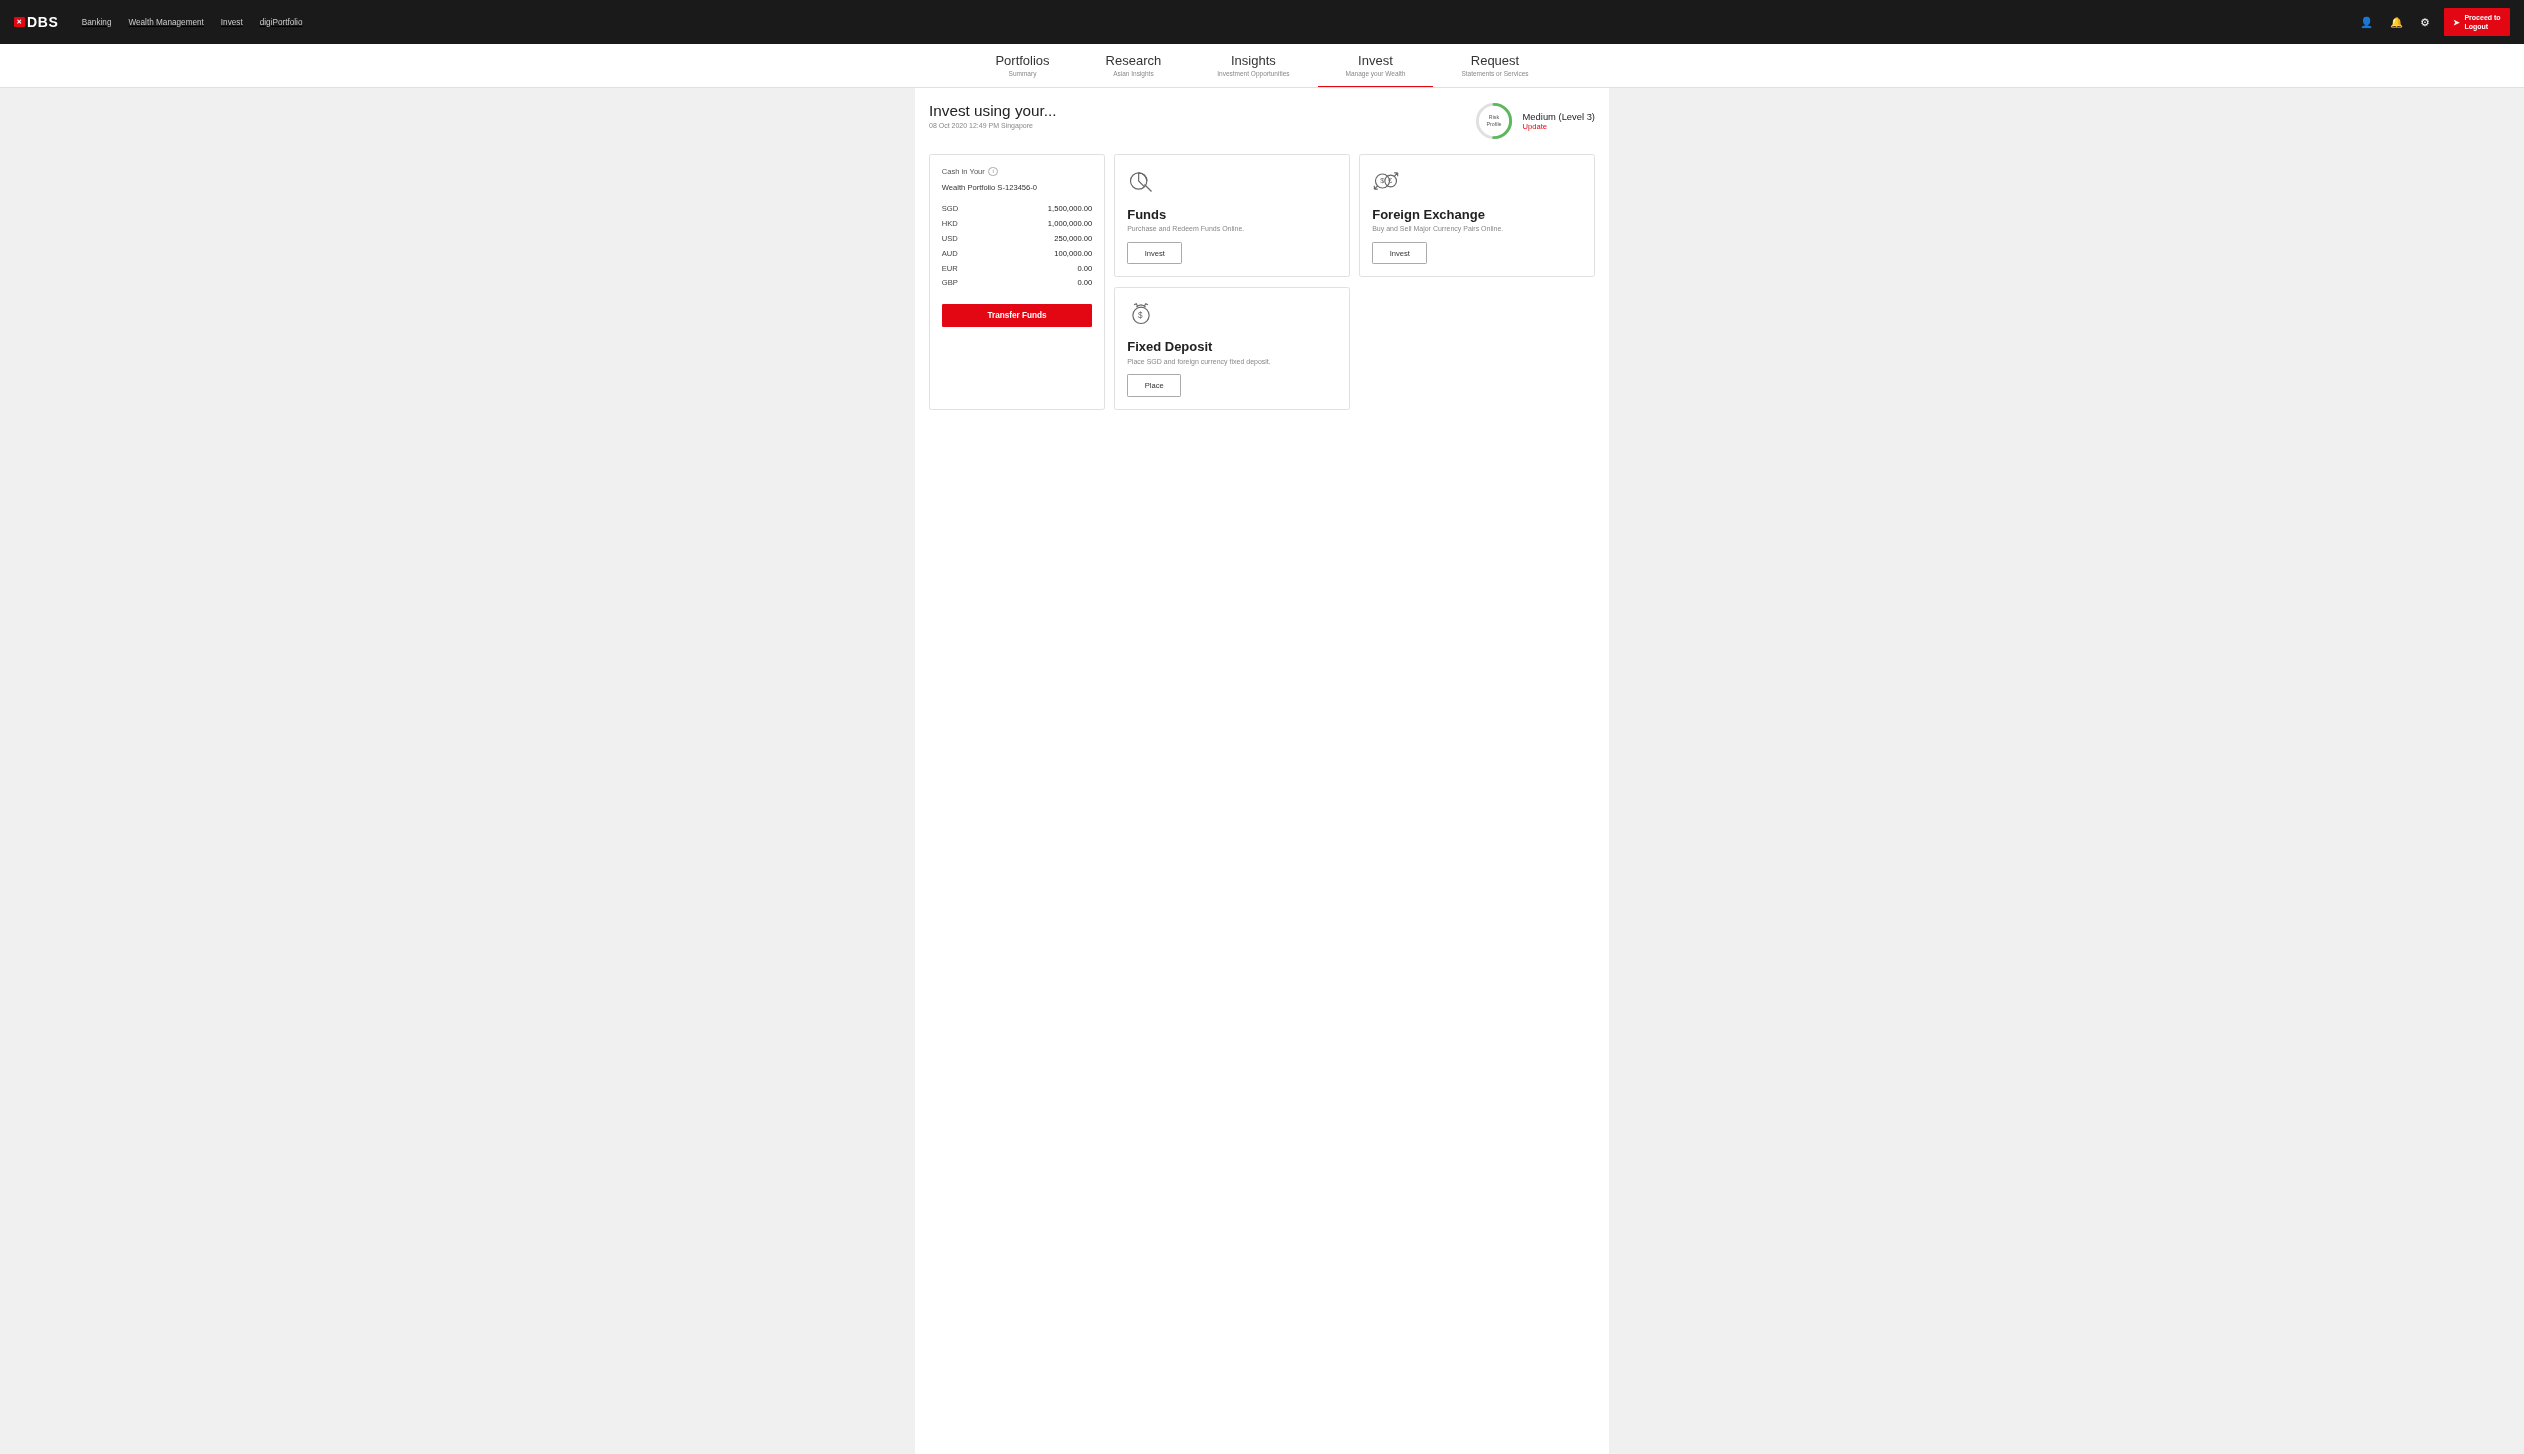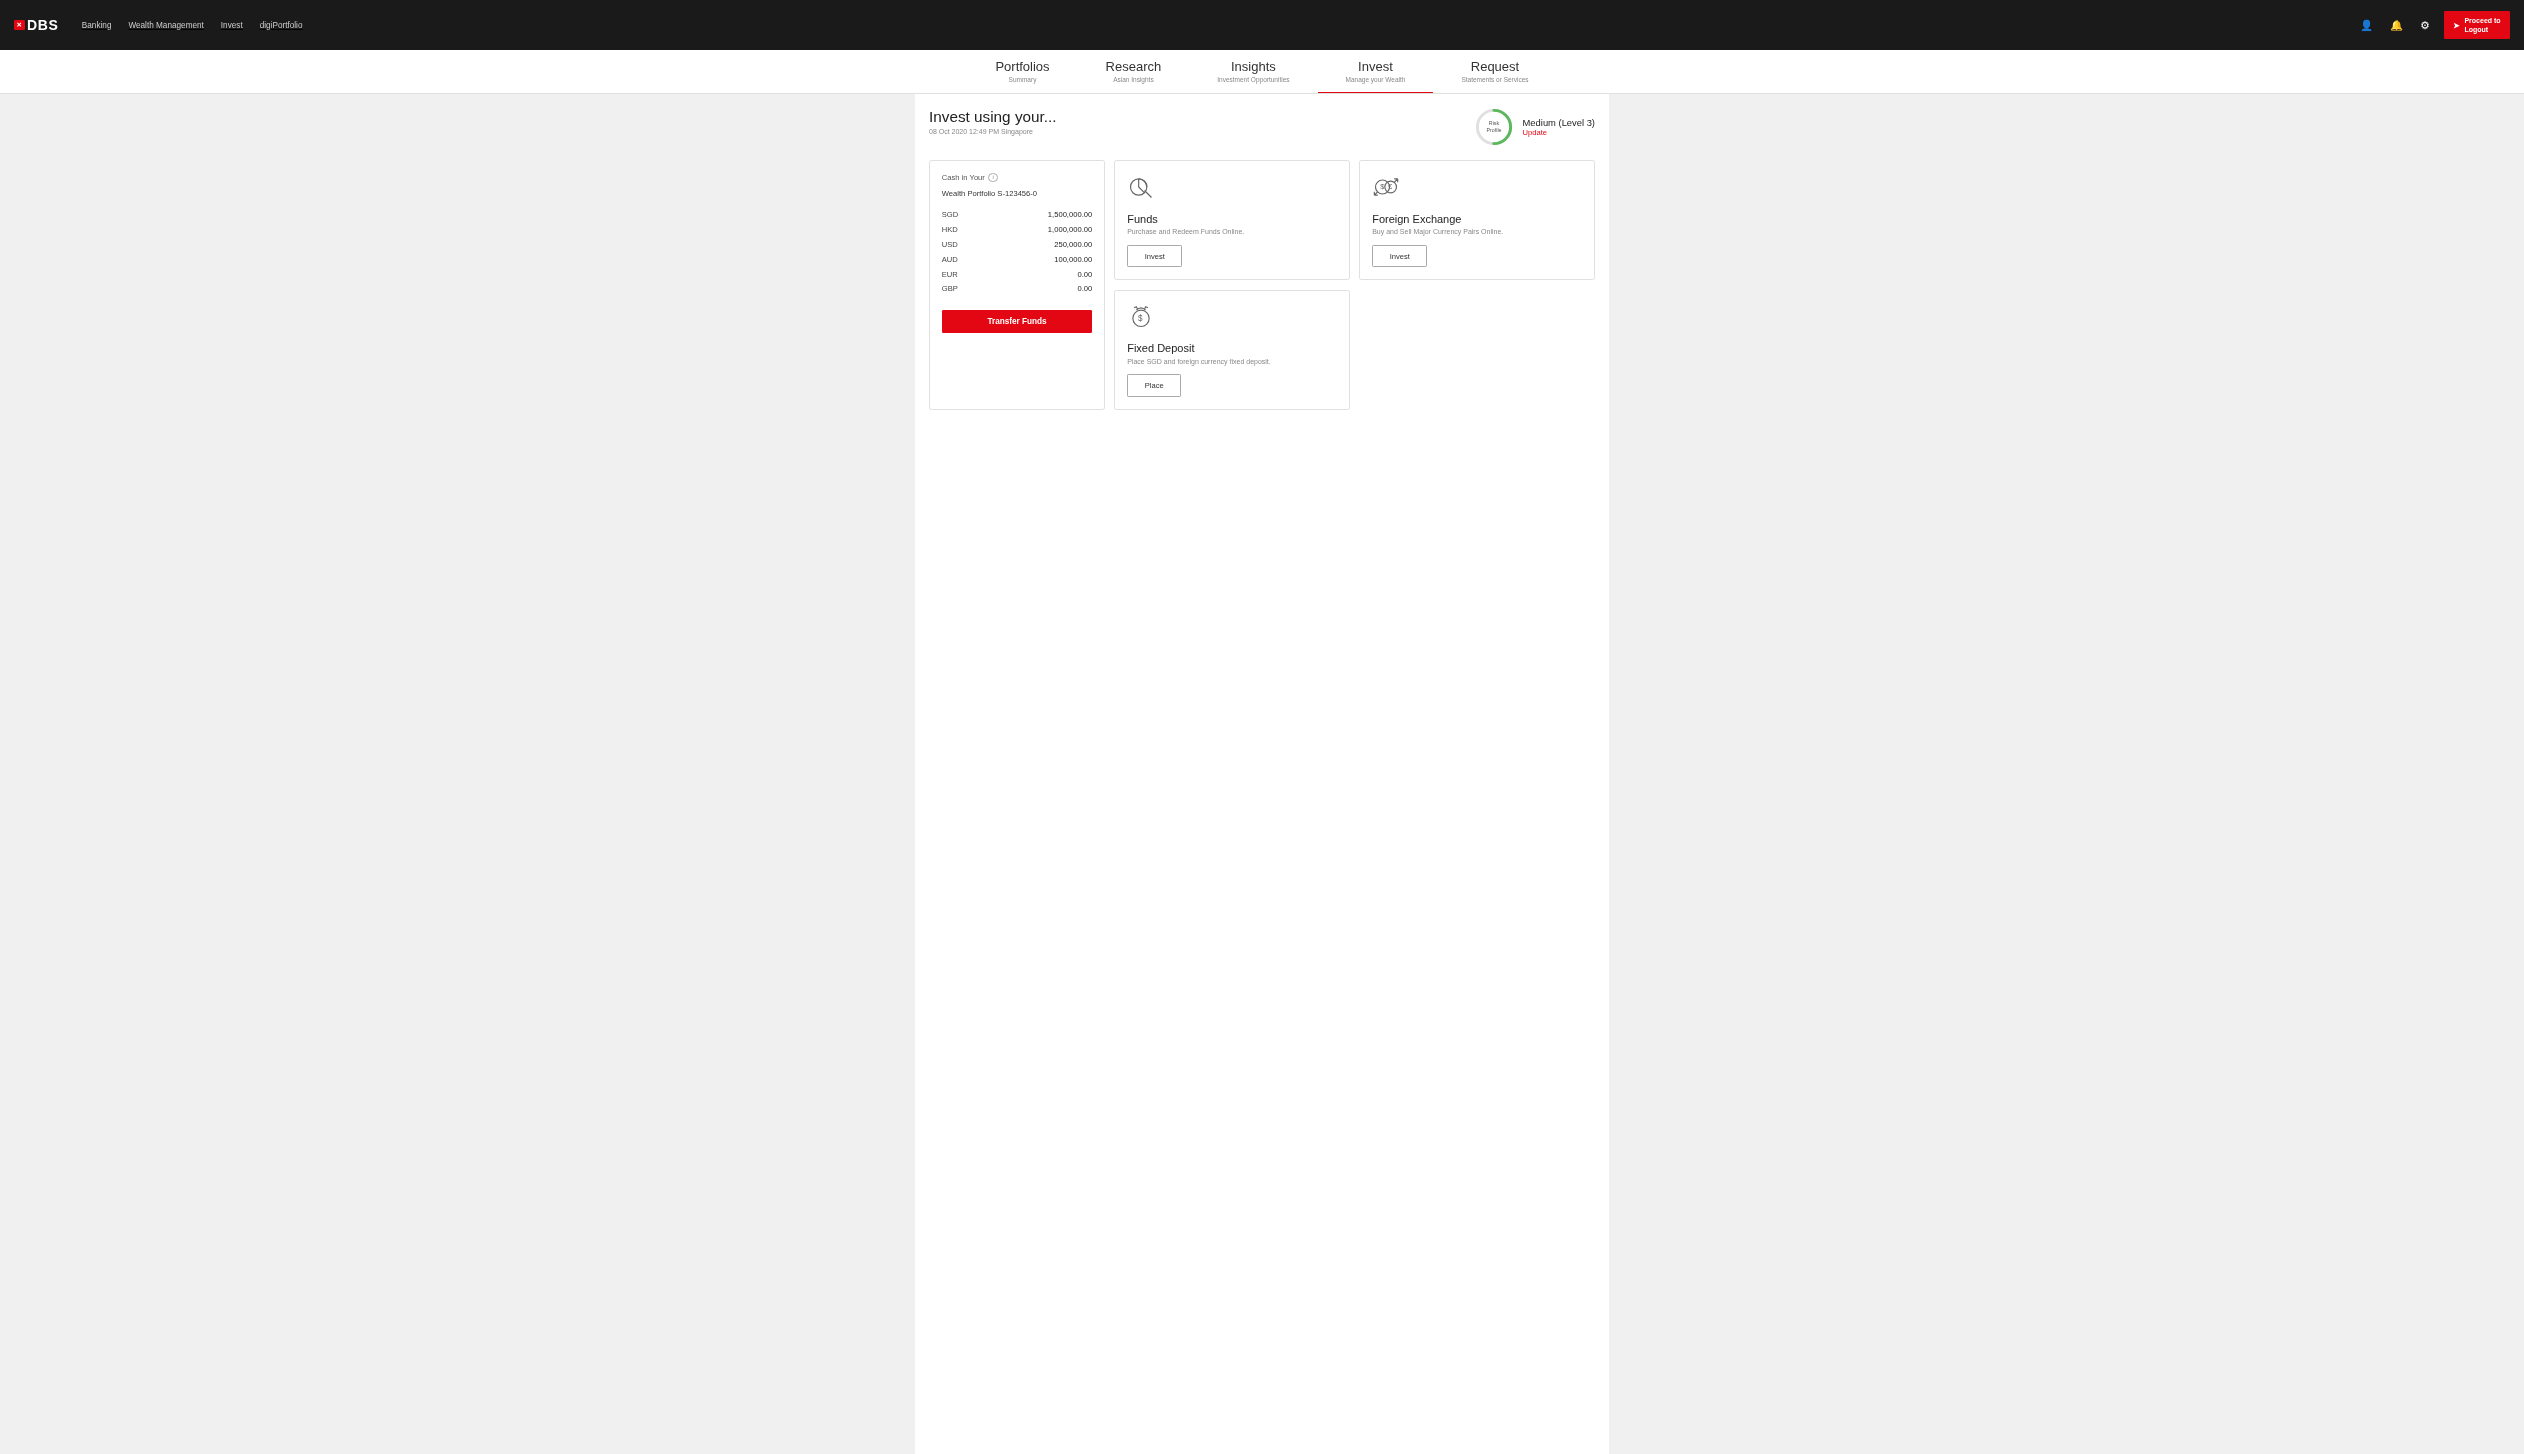--- a/index.html
+++ b/index.html
@@ -4,21 +4,21 @@
   <style>
     * { box-sizing: border-box; margin: 0; padding: 0; }
     body { font-family: Arial, sans-serif; background: #f0f0f0; min-height: 100vh; }
 
     
     .navbar {
       background: #1a1a1a;
       display: flex;
       align-items: center;
       padding: 0 14px;
-      height: 50px;
+      height: 44px;
       position: relative;
     }
     .navbar-brand {
       display: flex;
       align-items: center;
       margin-right: 23.5px;
     }
     .dbs-logo {
       display: flex;
       align-items: center;
@@ -269,22 +269,22 @@
       padding: 11.8px;
       display: flex;
       flex-direction: column;
     }
     .card-icon {
       font-size: 21px;
       color: #666;
       margin-bottom: 7px;
     }
     .card-title {
-      font-size: 11px;
-      font-weight: 400;
+      font-size: 13px;
+      font-weight: 700;
       color: #222;
       margin-bottom: 3.5px;
     }
     .card-desc {
       font-size: 7px;
       color: #888;
       flex: 1;
       margin-bottom: 9.4px;
     }
     .card-action-btn {

